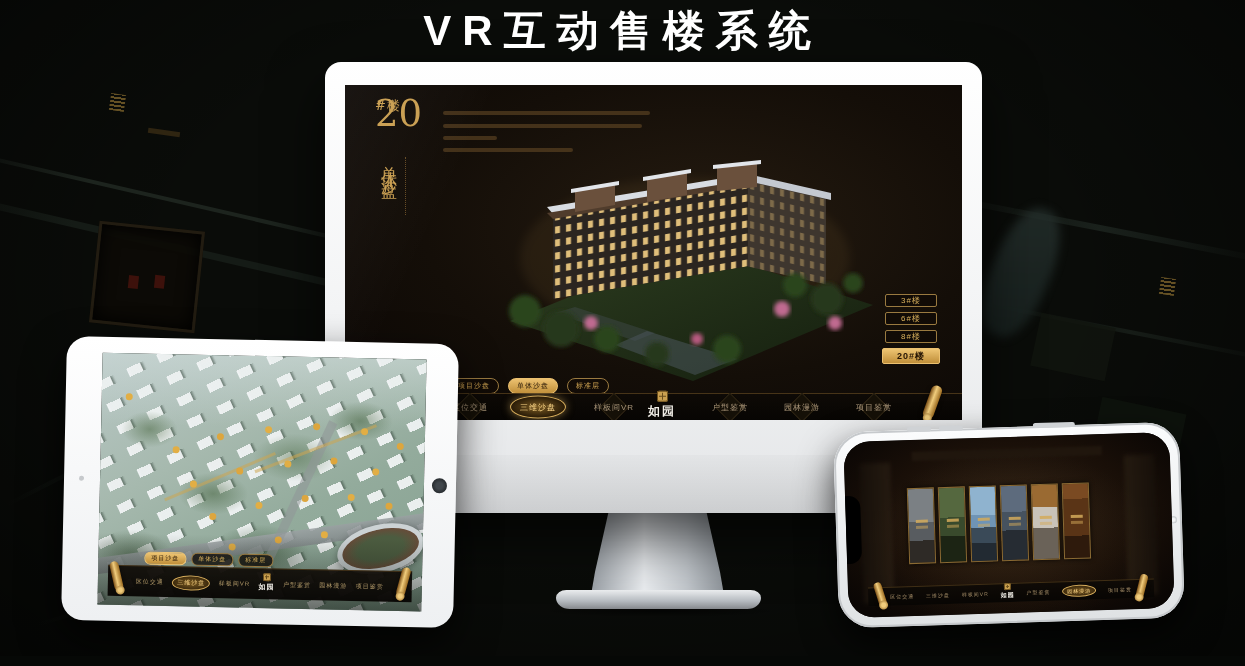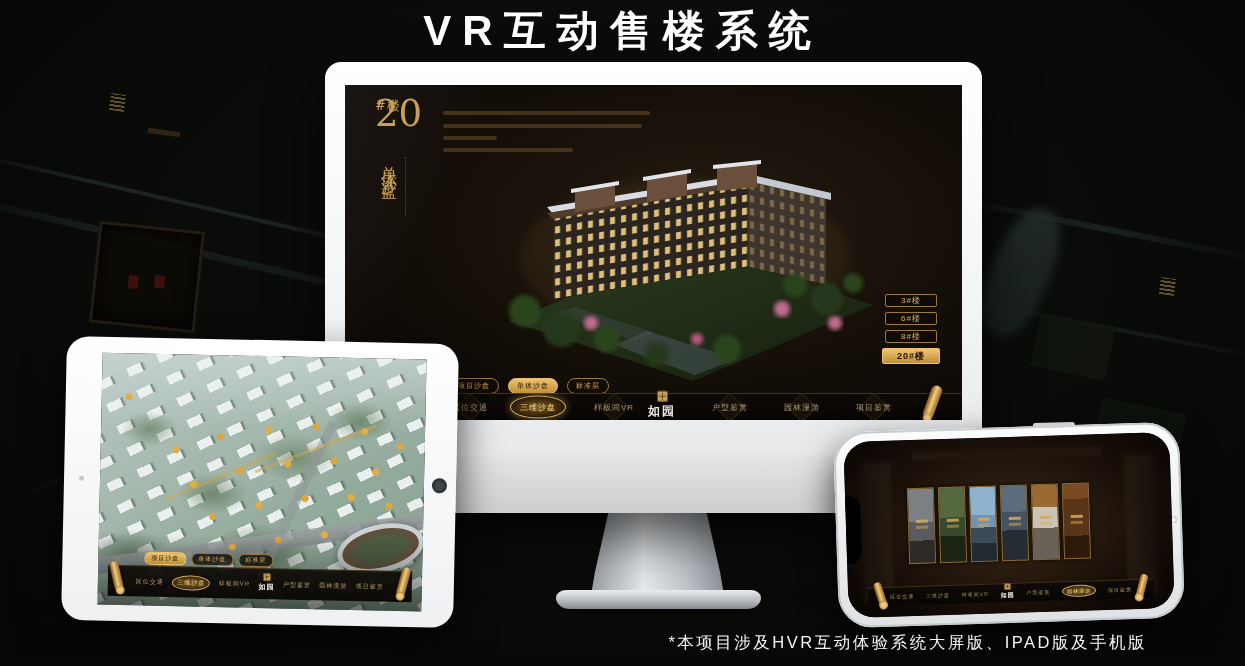--- a/index.html
+++ b/index.html
@@ -391,14 +391,13 @@
         </div>
         <div class="item">户型鉴赏</div>
         <div class="item active">园林漫游</div>
         <div class="item">项目鉴赏</div>
         <div class="scroll ph-scroll-r"></div>
       </div>
       <div class="ph-notch"></div>
     </div>
   </div>
 
-  <div class="footnote">*本项目涉及HVR互动体验系统大屏版、IPAD版及手机版</div>
 </div>
 
 </body></html>

